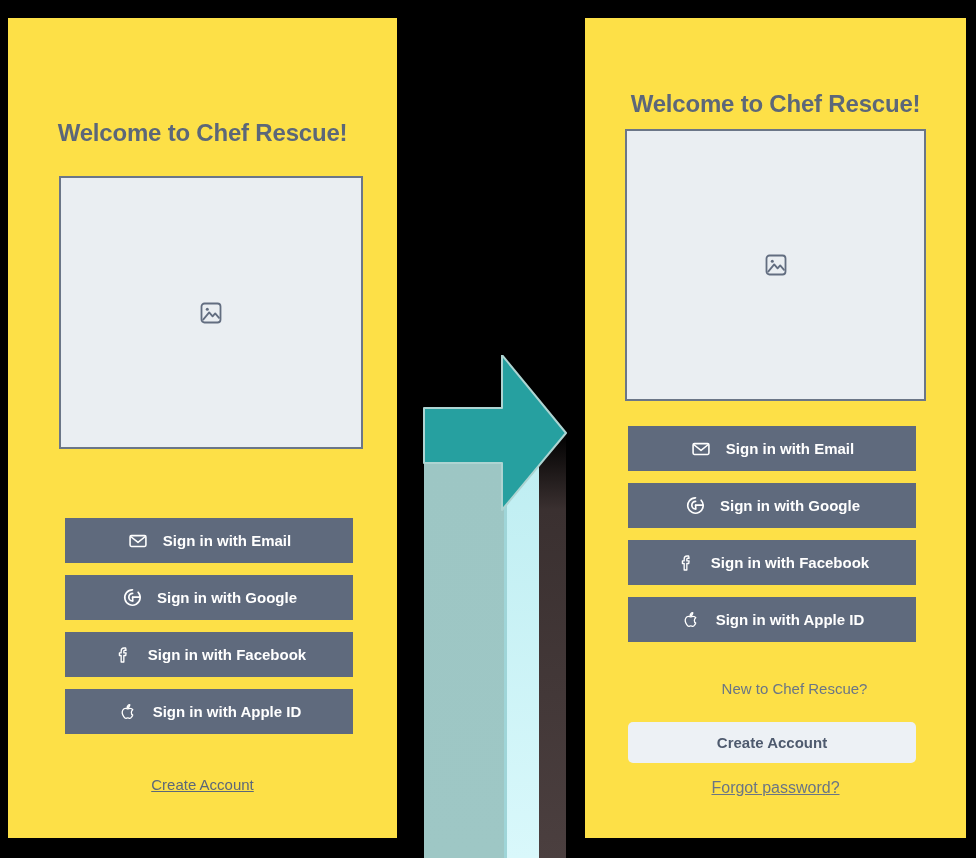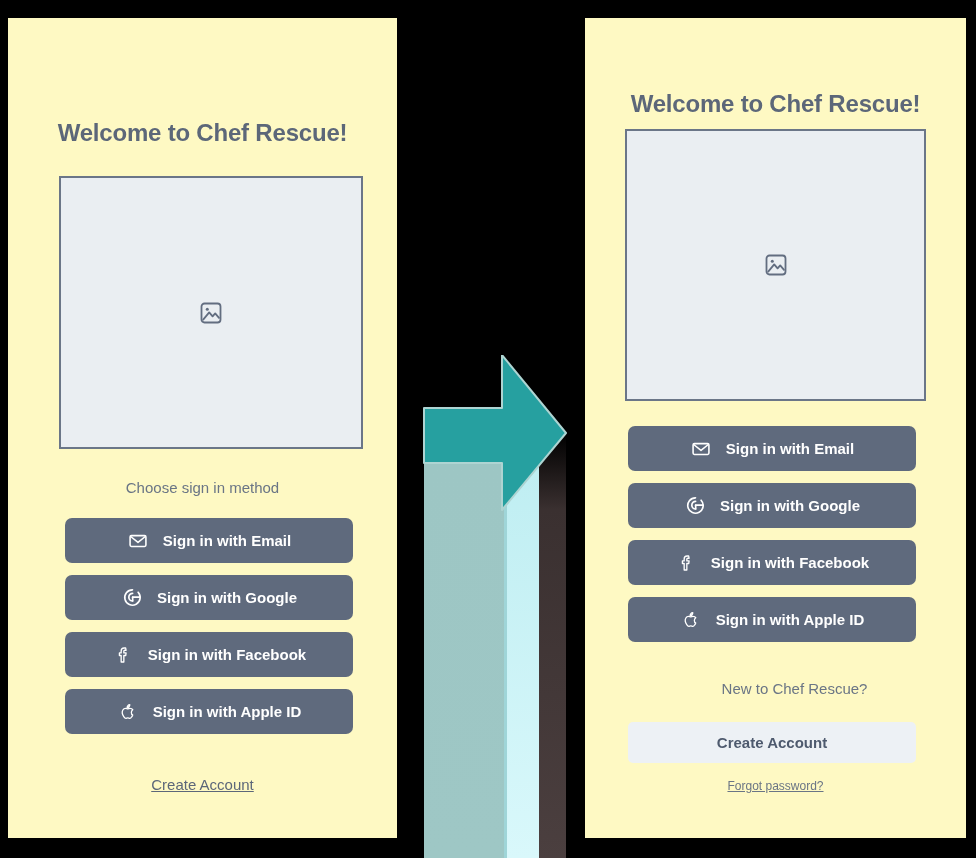--- a/index.html
+++ b/index.html
@@ -30,21 +30,21 @@
     top: 355px;
     width: 185px;
     height: 503px;
     z-index: 1;
   }
   .arrow-wrap svg { display: block; }
 
   
   .card {
     position: absolute;
-    background: #fef9c3;
+    background: #fde047;
     z-index: 3;
     overflow: hidden;
   }
   .card-left  { left: 8px;   top: 18px; width: 389px; height: 820px; }
   .card-right { left: 585px; top: 18px; width: 381px; height: 820px; }
 
   
   .welcome-title {
     margin: 0;
     font-size: 24px;
@@ -86,21 +86,21 @@
     position: absolute;
     display: flex;
     flex-direction: column;
   }
   .card-left  .btn-list { left: 57px; top: 500px; width: 288px; gap: 12px; }
   .card-right .btn-list { left: 43px; top: 408px; width: 288px; gap: 12px; }
 
   .signin-btn {
     height: 45px;
     border: none;
-    border-radius: 7px;
+    border-radius: 0;
     background: #5f6a7d;
     color: #ffffff;
     font-family: "Liberation Sans", sans-serif;
     font-size: 15px;
     font-weight: bold;
     display: flex;
     align-items: center;
     justify-content: center;
     gap: 14px;
     cursor: pointer;
@@ -137,21 +137,21 @@
     font-weight: bold;
     cursor: pointer;
   }
 
   
   .forgot-link {
     position: absolute;
     left: 0; right: 0;
     text-align: center;
     top: 761px;
-    font-size: 12px;
+    font-size: 16px;
     color: #6a7585;
     text-decoration: underline;
     cursor: pointer;
   }
 </style>
 </head>
 <body>
 
 <div id="stage">
 
@@ -192,21 +192,20 @@
     <h1 class="welcome-title">Welcome to Chef Rescue!</h1>
 
     <div class="img-box">
       <svg class="img-glyph" width="24" height="24" viewBox="0 0 24 24">
         <rect x="2.5" y="2.5" width="19" height="19" rx="3" ry="3" fill="none" stroke="#626d80" stroke-width="1.8"></rect>
         <circle cx="8.3" cy="8.3" r="1.5" fill="#626d80"></circle>
         <path d="M4.2 18.6 L10.2 11.4 L13.6 15.4 L16.2 12.4 L20 16.9" fill="none" stroke="#626d80" stroke-width="1.8" stroke-linejoin="round" stroke-linecap="round"></path>
       </svg>
     </div>
 
-    <div class="helper-text helper-choose">Choose sign in method</div>
 
     <div class="btn-list">
 
       <button class="signin-btn">
         <span class="ico">
           <svg width="20" height="20" viewBox="0 0 24 24">
             <rect x="2.5" y="5.5" width="19" height="13" rx="1.6" ry="1.6" fill="none" stroke="#ffffff" stroke-width="1.9"></rect>
             <path d="M3.2 6.6 L12 13.6 L20.8 6.6" fill="none" stroke="#ffffff" stroke-width="1.9" stroke-linecap="round" stroke-linejoin="round"></path>
           </svg>
         </span>

